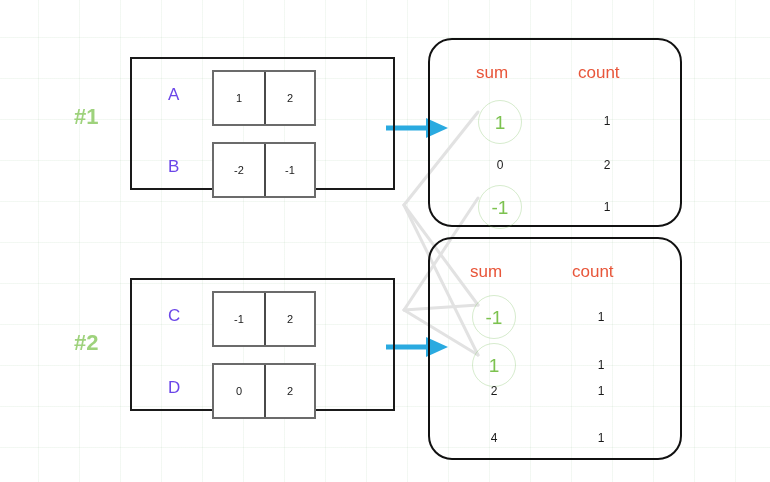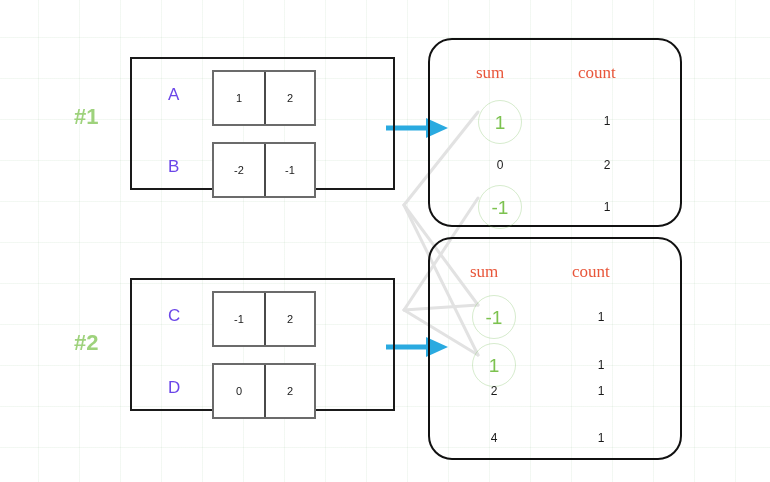--- a/index.html
+++ b/index.html
@@ -61,21 +61,21 @@
     position:absolute;
     border:2px solid #111111;
     border-radius:24px;
     box-sizing:border-box;
     background:rgba(255,255,255,0.0);
   }
   .col-head{
     position:absolute;
     font-size:17px;
     color:#e8563a;
-    font-family:Liberation Serif, serif;
+    font-family:Liberation Sans, sans-serif;
   }
   .val{
     position:absolute;
     font-size:12px;
     color:#1a1a1a;
     text-align:center;
     width:40px;
     font-family:"Liberation Sans", sans-serif;
   }
   .val.hl{

